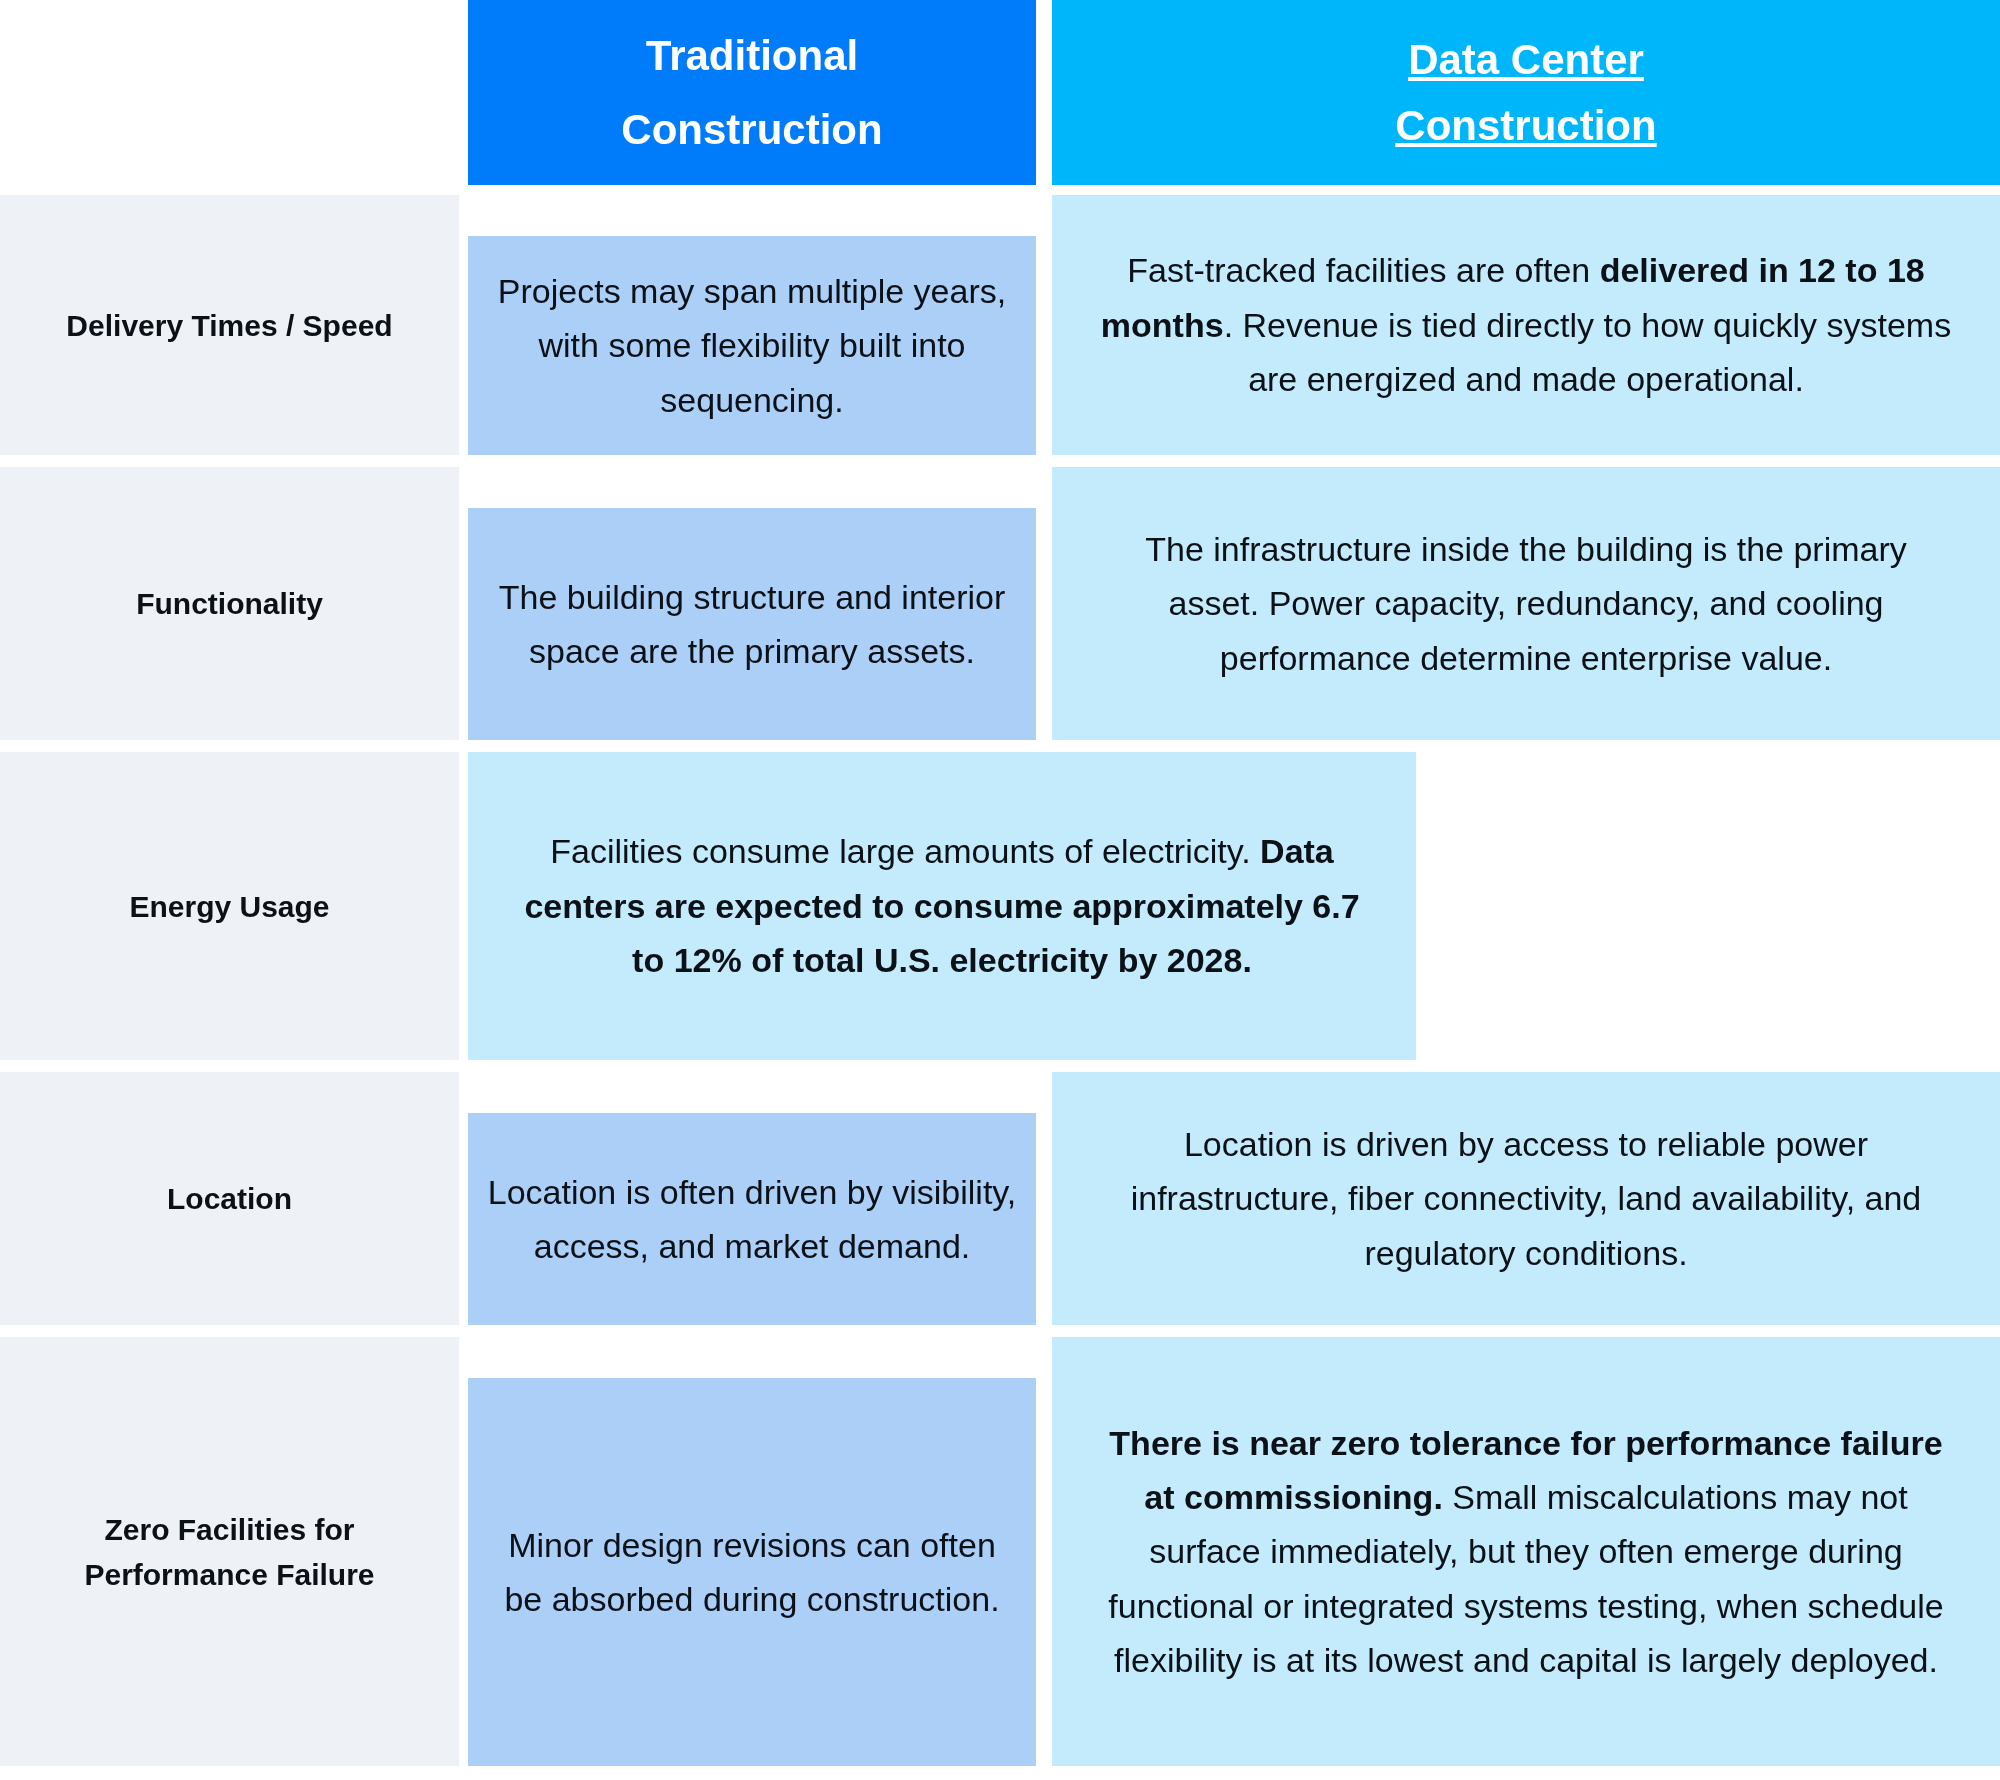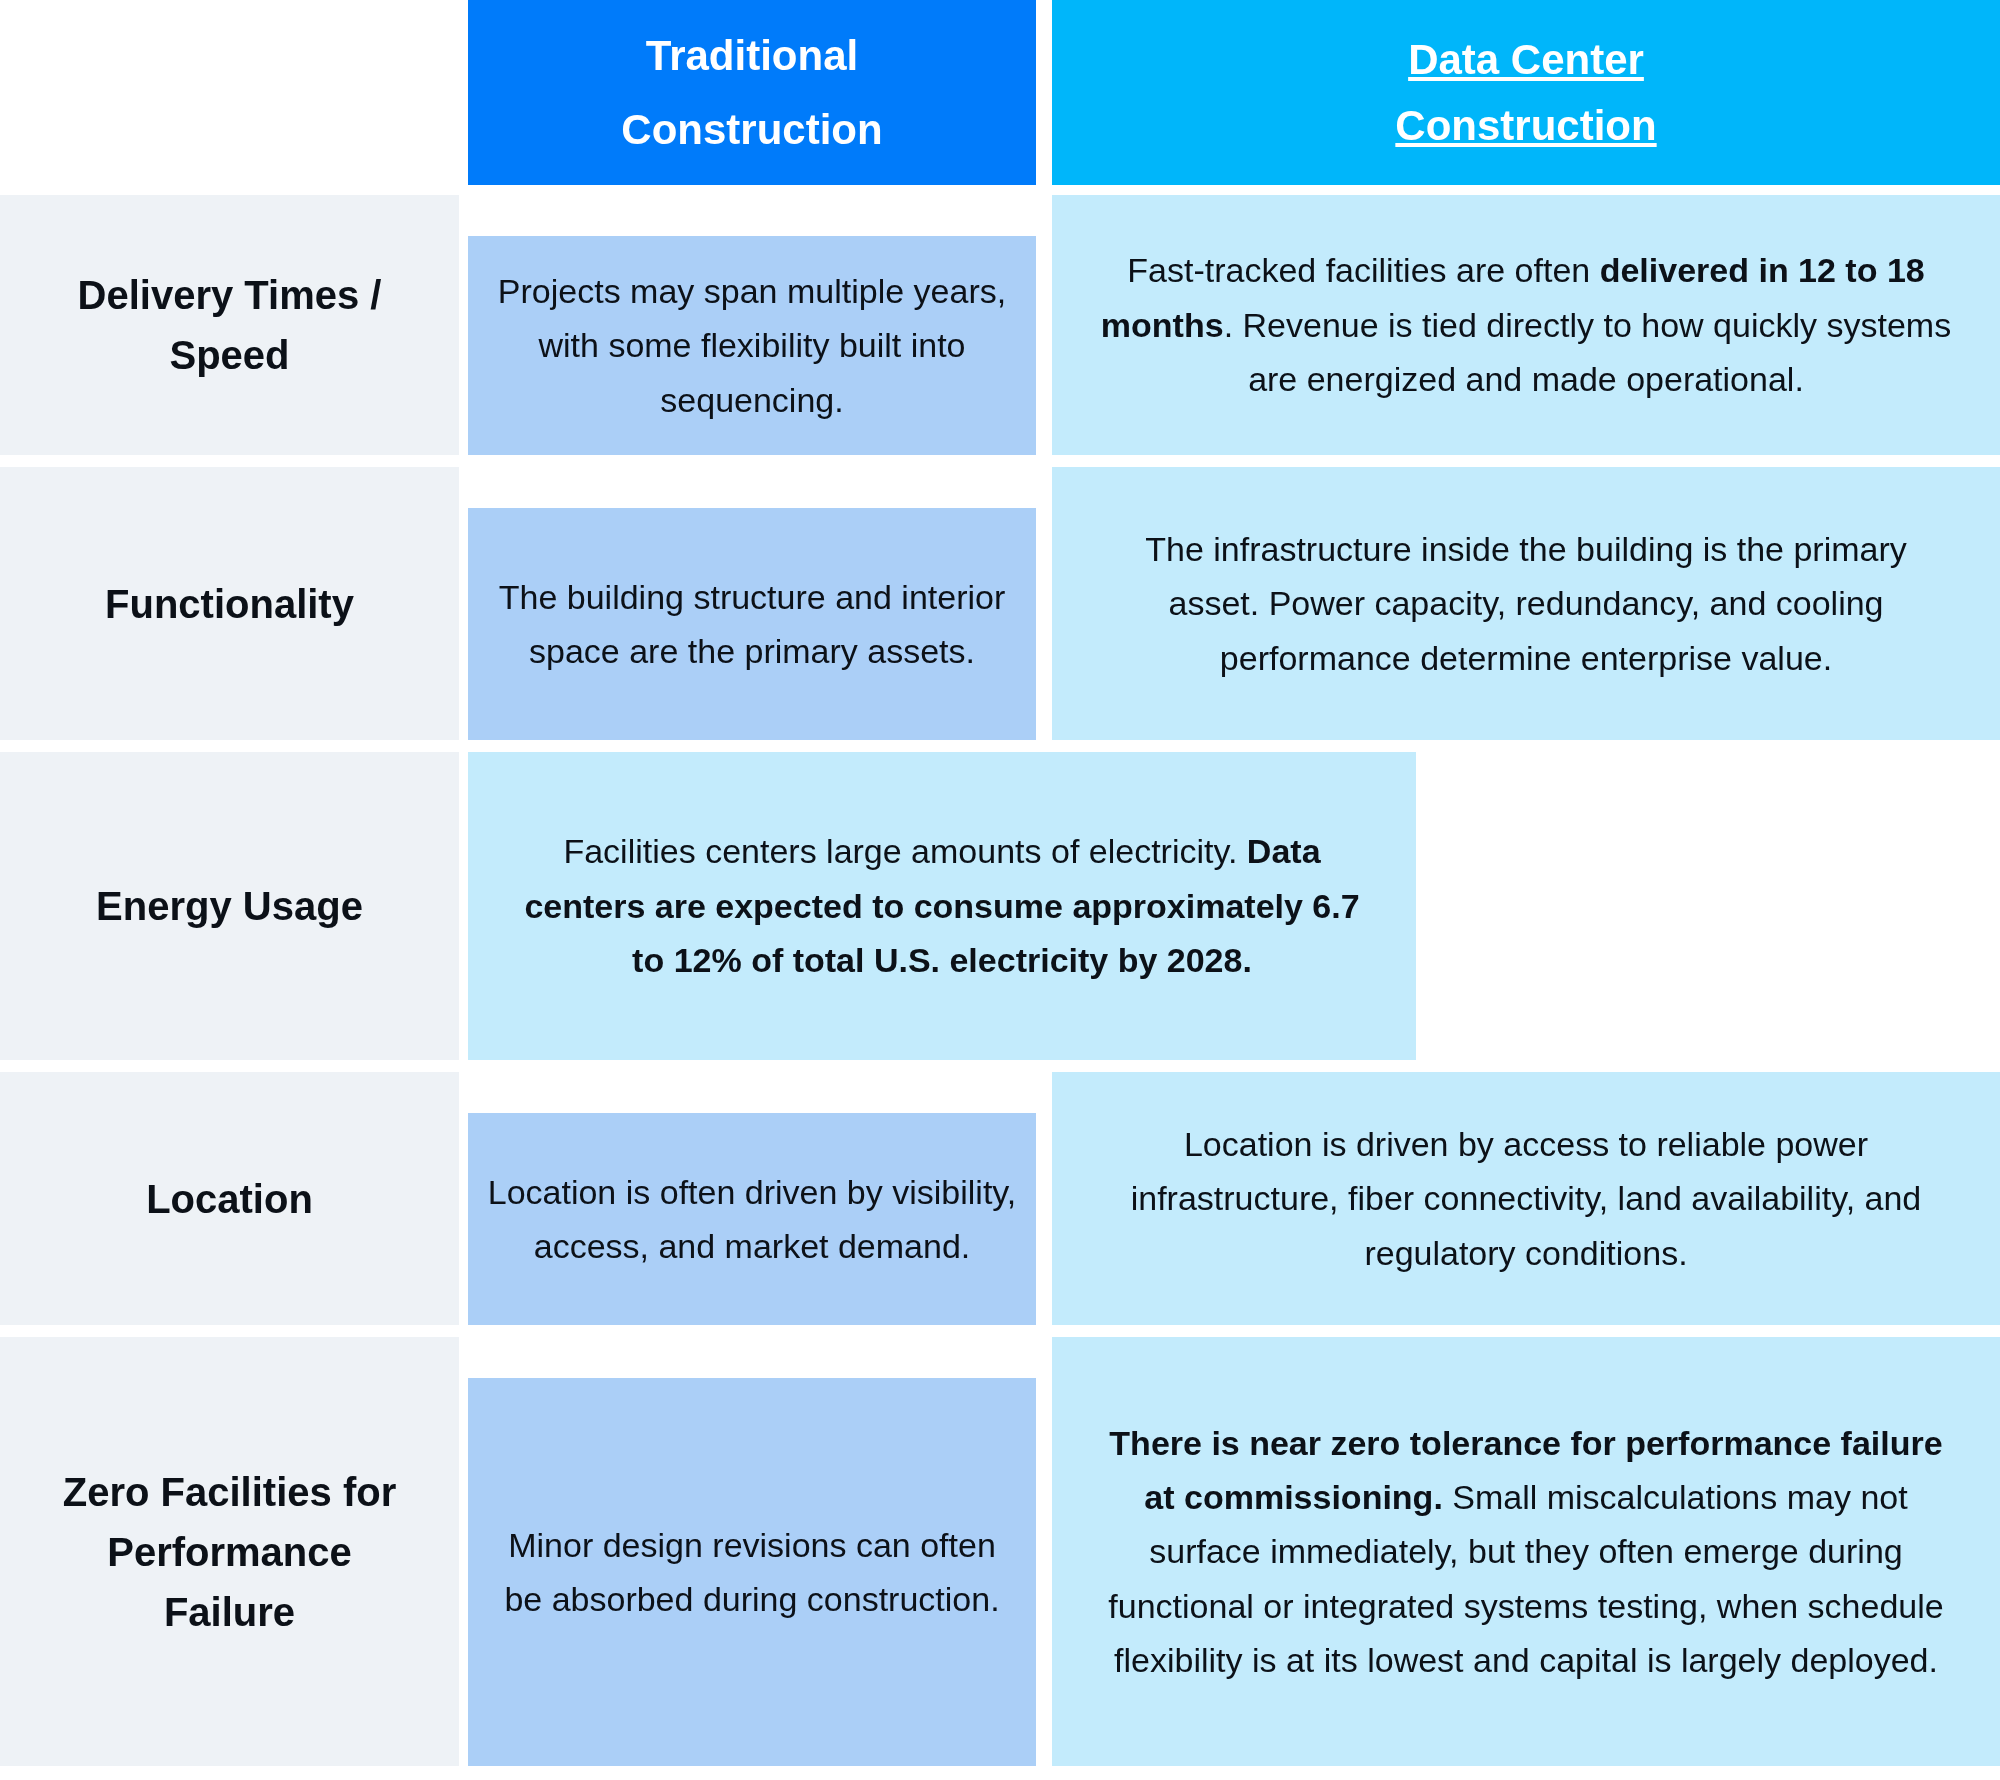--- a/index.html
+++ b/index.html
@@ -43,21 +43,21 @@
 
   
   .r0 { height: 260px; margin-bottom: 12px; }
   .r1 { height: 273px; margin-bottom: 12px; }
   .r2 { height: 308px; margin-bottom: 12px; }
   .r3 { height: 253px; margin-bottom: 12px; }
   .r4 { height: 429px; margin-bottom: 0; }
 
   .label-cell {
     background: var(--label_bg, #EEF2F6);
-    font-size: 40px;
+    font-size: 30px;
     font-weight: 700;
     line-height: 1.5;
     padding: 0 38px;
   }
   .trad-cell {
     background: var(--traditional_cell_bg, #ABCFF7);
     font-size: 34px;
     line-height: 1.6;
     padding: 0 18px;
     margin-top: 41px;
@@ -99,21 +99,21 @@
     <div class="cell c1 label-cell">Functionality</div>
     <div class="cell c2 trad-cell">The building structure and interior space are the primary assets.</div>
     <div class="cell c3 dc-cell">
         <span><span>The infrastructure inside the building is the primary asset. Power capacity, redundancy, and cooling performance determine enterprise value.</span></span>
       </div>
   </div>
 
   <div class="row r2">
     <div class="cell c1 label-cell">Energy Usage</div>
     <div class="cell c3 dc-cell">
-        <span><span>Facilities centers large amounts of electricity. </span><b>Data centers are expected to consume approximately 6.7 to 12% of total U.S. electricity by 2028.</b></span>
+        <span><span>Facilities consume large amounts of electricity. </span><b>Data centers are expected to consume approximately 6.7 to 12% of total U.S. electricity by 2028.</b></span>
       </div>
   </div>
 
   <div class="row r3">
     <div class="cell c1 label-cell">Location</div>
     <div class="cell c2 trad-cell">Location is often driven by visibility, access, and market demand.</div>
     <div class="cell c3 dc-cell">
         <span><span>Location is driven by access to reliable power infrastructure, fiber connectivity, land availability, and regulatory conditions.</span></span>
       </div>
   </div>

